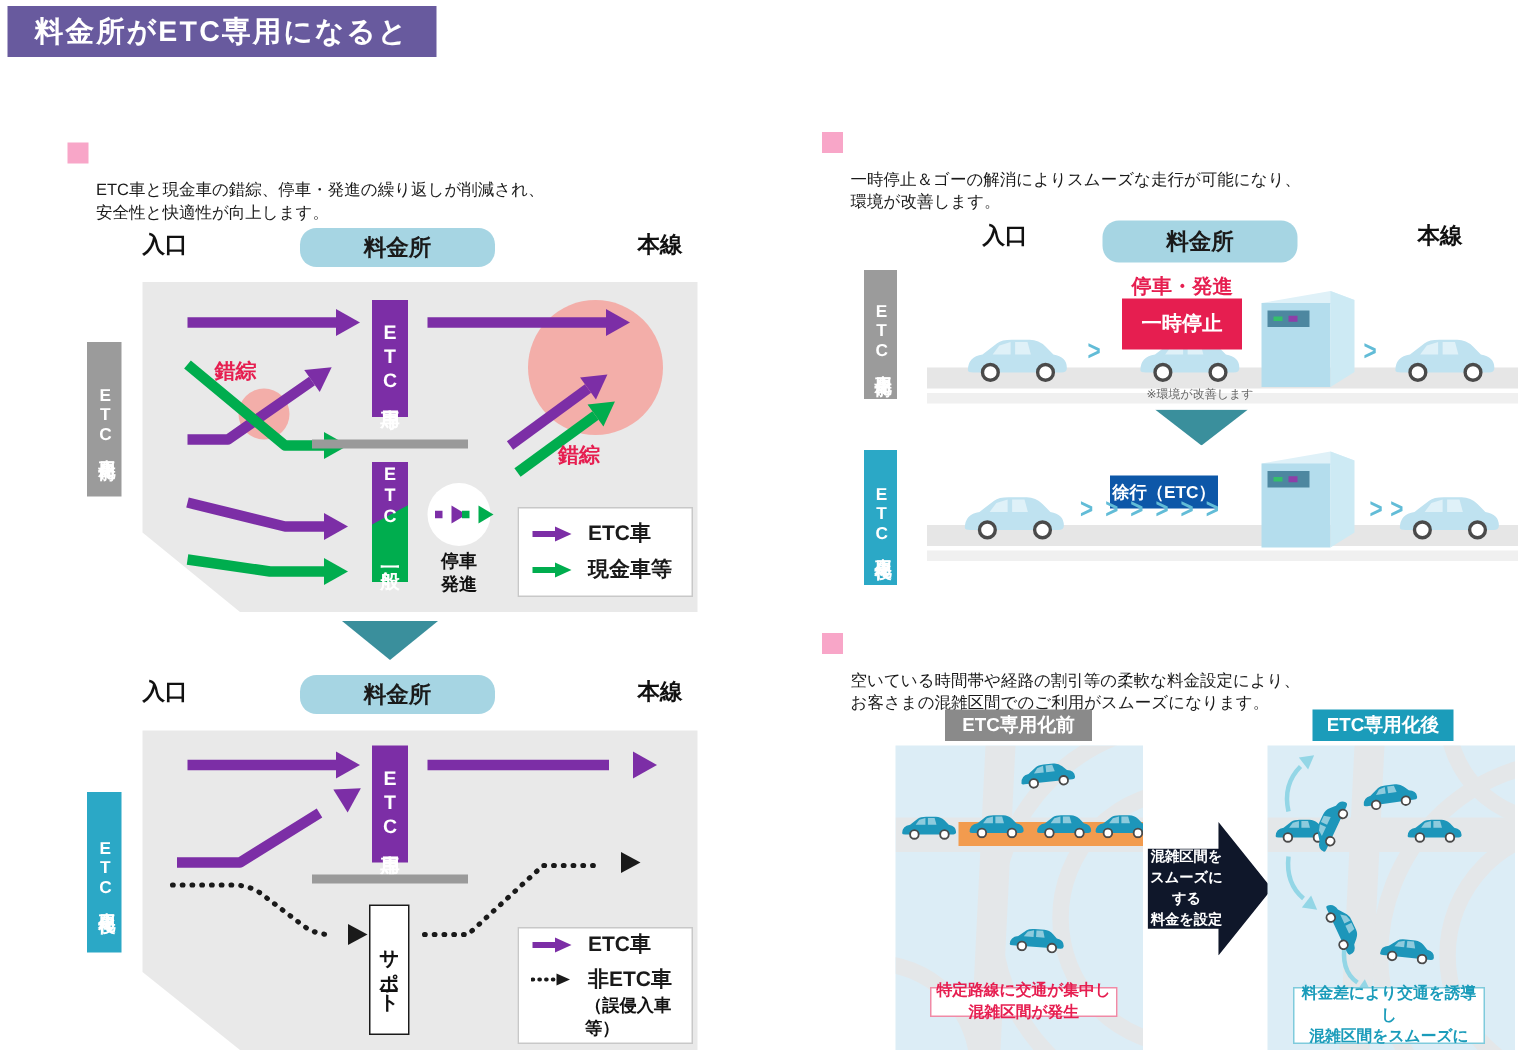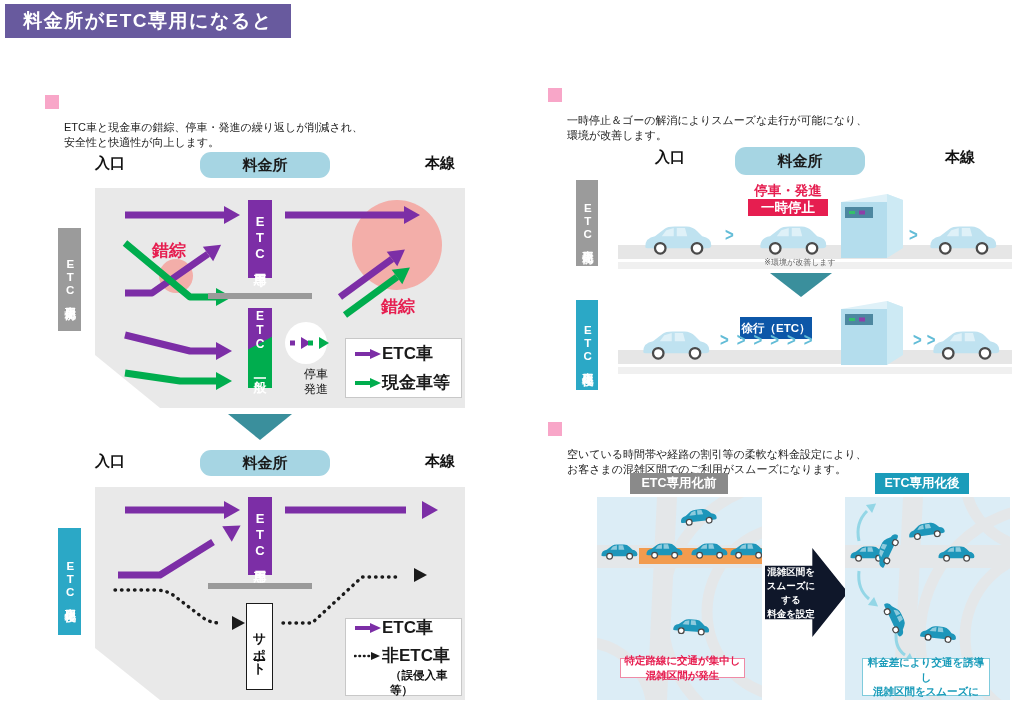--- a/index.html
+++ b/index.html
@@ -18,25 +18,25 @@
   .vlabel{writing-mode:vertical-rl;text-orientation:upright;color:#fff;font-weight:bold;
           font-size:11.5px;display:flex;align-items:center;justify-content:center;
           letter-spacing:1px;line-height:1;}
   .vlabel.gray{background:#9b9b9b;}
   .vlabel.teal{background:#2ba8c6;}
   .vbox{writing-mode:vertical-rl;text-orientation:upright;display:flex;align-items:center;
         justify-content:center;font-weight:bold;line-height:1;}
   .etconly{background:#7c2ea6;color:#fff;font-size:13px;letter-spacing:1px;}
   .support{background:#fff;border:1.5px solid #1a1a1a;color:#111;font-size:13px;}
   .sep{background:#9a9a9a;}
-  .confusion{color:#e61e50;font-weight:bold;font-size:17px;text-align:center;}
-  .smalltext{font-weight:normal;font-size:12px;text-align:right;line-height:1.25;white-space:pre-line;}
+  .confusion{color:#e61e50;font-weight:bold;font-size:14px;text-align:left;}
+  .smalltext{font-weight:bold;font-size:12px;text-align:center;line-height:1.25;white-space:pre-line;}
   .legend{background:#fff;border:1px solid #c8c8c8;padding:8px 8px;display:flex;
           flex-direction:column;justify-content:center;gap:6px;}
-  .legrow{display:flex;align-items:center;gap:0;font-size:17px;font-weight:bold;color:#1a1a1a;}
+  .legrow{display:flex;align-items:center;gap:10px;font-size:14px;font-weight:bold;color:#1a1a1a;}
   .legsub{font-size:11.5px;font-weight:bold;padding-left:36px;margin-top:-4px;}
   .downarrow{background:#3a8f9c;clip-path:polygon(0 0,100% 0,50% 100%);}
   .crimtxt{color:#e61e50;font-weight:bold;font-size:13.5px;text-align:center;}
   .crimbox{background:#e61e50;color:#fff;font-weight:bold;font-size:13.5px;display:flex;
            align-items:center;justify-content:center;}
   .bluebox{background:#0d57a8;color:#fff;font-weight:bold;font-size:11.5px;display:flex;
            align-items:center;justify-content:center;}
   .note{font-size:8px;color:#666;text-align:center;}
   .chev{color:#62bcd7;font-weight:bold;font-size:15px;line-height:1;transform:scaleY(1.25);}
   .chevrow{display:flex;gap:8px;}
@@ -247,21 +247,21 @@
     </svg>
     <div class="abs hlabel" style="left:95px;top:8px;width:60px;"><span>入口</span></div>
     <div class="abs gatebox" style="left:190px;top:7px;width:130px;height:28px;">
         <span>料金所</span>
       </div>
     <div class="abs hlabel" style="left:385px;top:8px;width:60px;"><span>本線</span></div>
     <div class="abs vlabel gray" style="left:31px;top:40px;width:22px;height:86px;">
         <span>ETC専用化前</span>
       </div>
     <div class="abs crimtxt" style="left:198px;top:42px;width:90px;"><span>停車・発進</span></div>
-    <div class="abs crimbox" style="left:203px;top:59px;width:80px;height:17px;">
+    <div class="abs crimbox" style="left:203px;top:59px;width:80px;height:34px;">
         <span>一時停止</span>
       </div>
     <div class="abs chev" style="left:180px;top:87px;"><span>&gt;</span></div>
     <div class="abs chev" style="left:364px;top:87px;"><span>&gt;</span></div>
     <div class="abs note" style="left:195px;top:117px;width:120px;"><span>※環境が改善します</span></div>
     <div class="abs downarrow" style="left:225px;top:133px;width:62px;height:24px;"></div>
     <div class="abs vlabel teal" style="left:31px;top:160px;width:22px;height:90px;">
         <span>ETC専用化後</span>
       </div>
     <div class="abs bluebox" style="left:195px;top:177px;width:72px;height:22px;">

